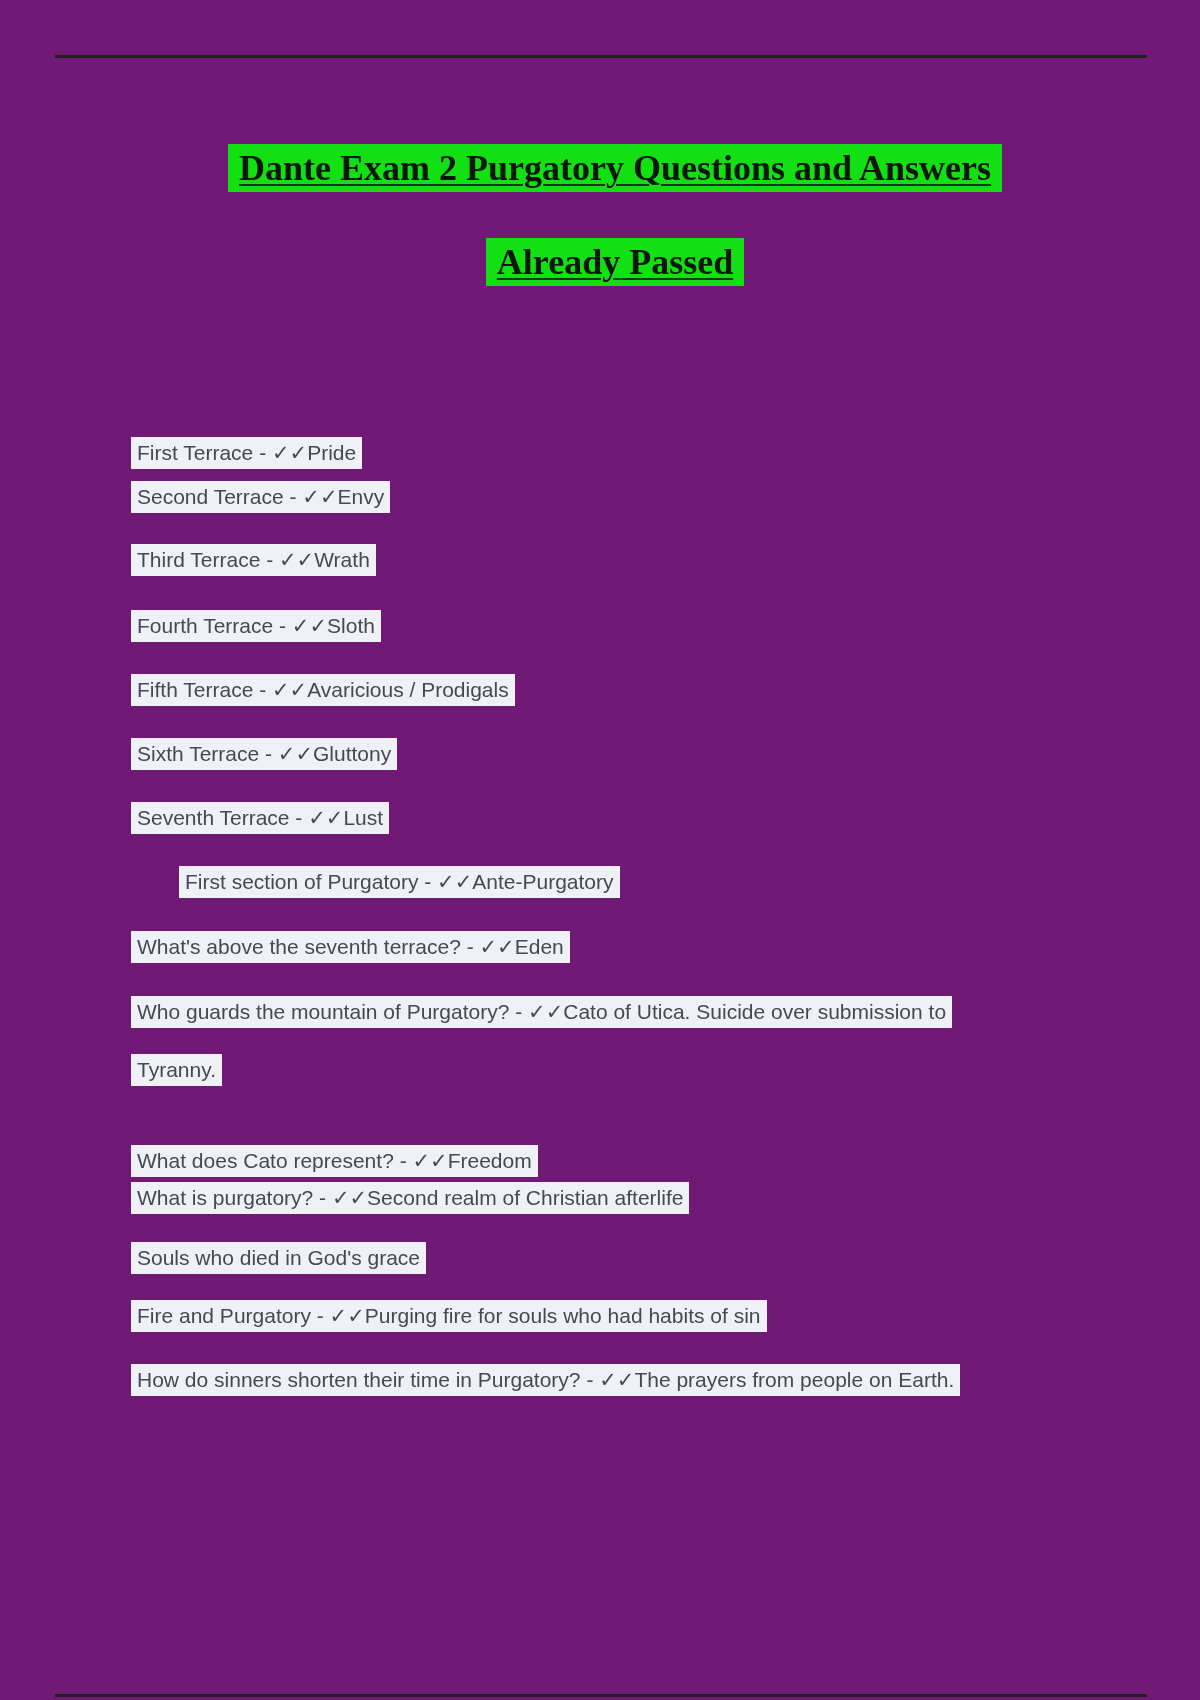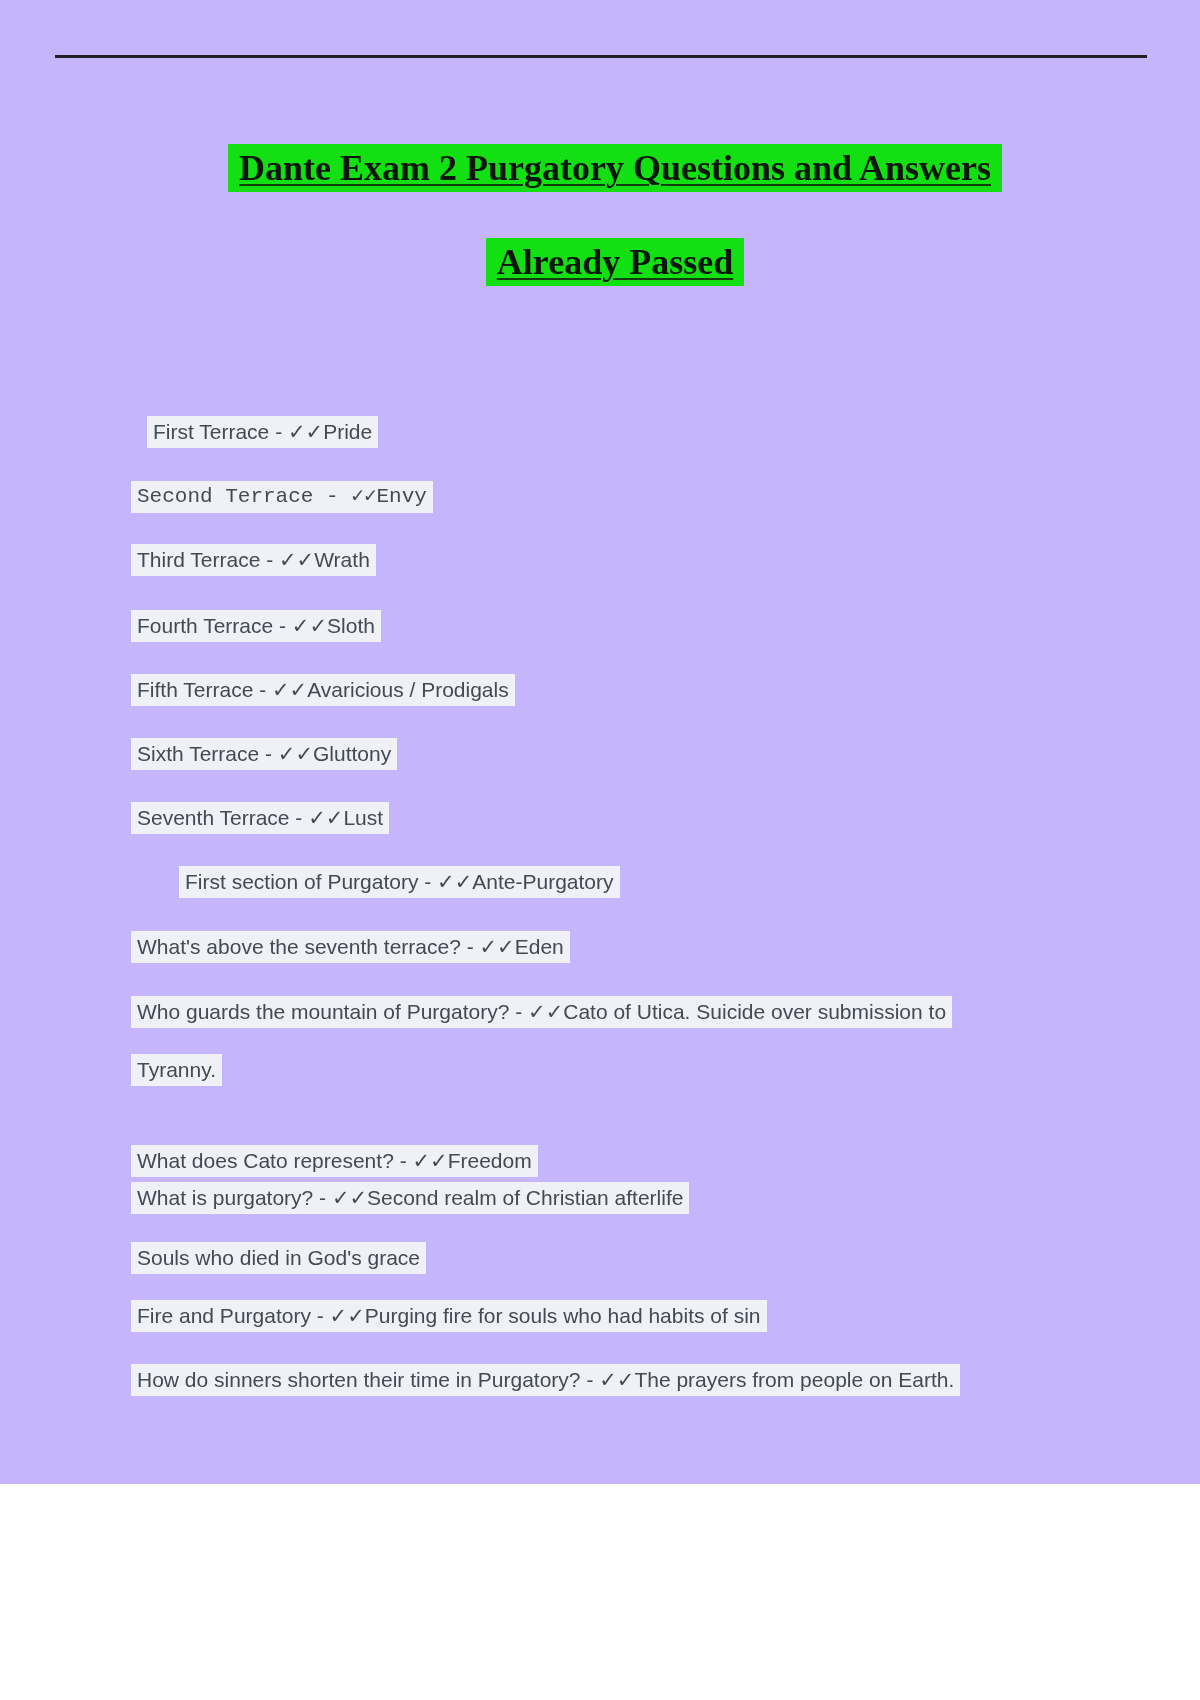--- a/index.html
+++ b/index.html
@@ -3,22 +3,22 @@
 <meta charset="utf-8">
 <style>
   html, body {
     margin: 0;
     padding: 0;
     background: #ffffff;
   }
   .page {
     position: relative;
     width: 1200px;
-    height: 1484px;
-    background: #c4b5fd;
+    height: 1700px;
+    background: #701a75;
     overflow: hidden;
     font-family: "Liberation Sans", "DejaVu Sans", sans-serif;
   }
   .rule {
     position: absolute;
     left: 55px;
     width: 1092px;
     height: 3px;
     background: #1e1f21;
   }
@@ -57,22 +57,22 @@
   .hl-light {
     display: inline-block;
     background: #eff1f7;
     color: #434a53;
     font-size: 21px;
     line-height: 24px;
     padding: 4px 6px;
   }
 
   
-  .l0  { top: 416px; margin-left: 16px; }
-  .l1  { top: 481px; font-family: Liberation Mono, monospace; }
+  .l0  { top: 437px; }
+  .l1  { top: 481px; }
   .l2  { top: 544px; }
   .l3  { top: 610px; }
   .l4  { top: 674px; }
   .l5  { top: 738px; }
   .l6  { top: 802px; }
   .l7  { top: 866px; margin-left: 48px; }
   .l8  { top: 931px; }
   .l9  { top: 996px; }
   .l10 { top: 1054px; }
   .l11 { top: 1117px; margin-top: 28px; }

